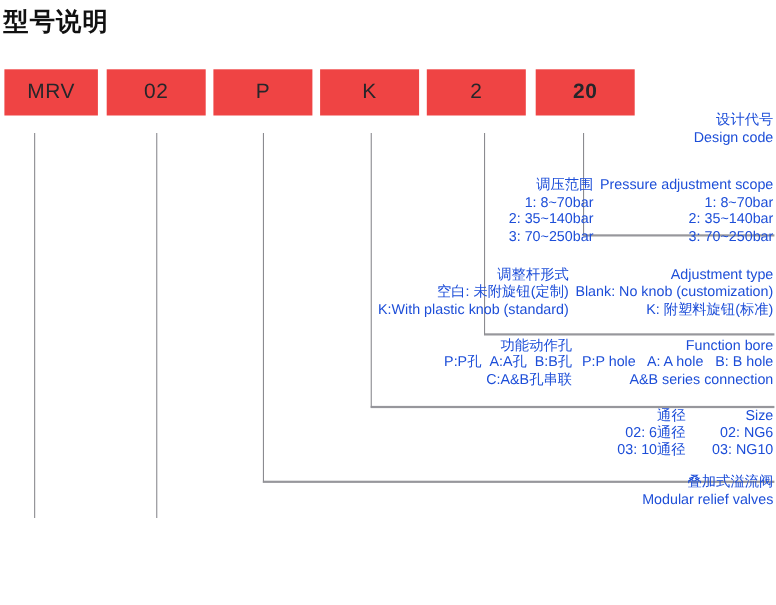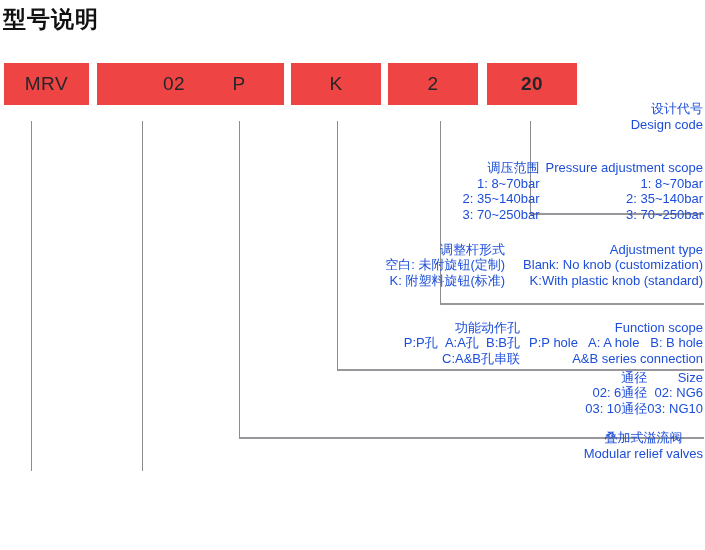--- a/index.html
+++ b/index.html
@@ -33,21 +33,21 @@
     height: 42px;
     background: #ef4444;
     display: flex;
     align-items: center;
     justify-content: center;
     font-size: 19px;
     color: #26262a;
     letter-spacing: 0.5px;
   }
   #box-0 { left: 4px;   width: 85px; }
-  #box-1 { left: 97px;  width: 90px; padding-left: 32px; }
+  #box-1 { left: 97px;  width: 90px; }
   #box-2 { left: 194px; width: 90px; }
   #box-3 { left: 291px; width: 90px; }
   #box-4 { left: 388px; width: 90px; }
   #box-5 { left: 487px; width: 90px; font-weight: bold; }
   
   .connector {
     position: absolute;
     border-left: 1px solid #8b8b90;
     border-bottom: 2px solid #97979c;
     top: 121px;
@@ -69,27 +69,27 @@
   }
   .section .cols {
     display: grid;
     grid-template-columns: auto auto;
     justify-items: end;
   }
   .section .cols span { white-space: pre; }
   #sec-design   { bottom: 339px; }
   #sec-pressure { bottom: 249px; }
   #sec-adjust   { bottom: 183px; }
-  #sec-function { bottom: 105px; }
+  #sec-function { bottom: 119px; }
   #sec-size     { bottom: 55px; }
-  #sec-product  { bottom: 10px; text-align: center; }
+  #sec-product  { bottom: 10px; }
   #sec-pressure .cols { column-gap: 6px; }
-  #sec-adjust   .cols { column-gap: 18px; }
+  #sec-adjust   .cols { column-gap: 6px; }
   #sec-function .cols { column-gap: 9px; }
-  #sec-size     .cols { column-gap: 0; }
+  #sec-size     .cols { column-gap: 24px; }
 </style>
 </head>
 <body>
 
 <div id="page">
 
   <div id="title">型号说明</div>
 
   <div class="mbox" id="box-0">MRV</div>
   <div class="mbox" id="box-1">02</div>
@@ -122,29 +122,29 @@
       <span>3: 70~250bar</span>
     </div>
   </div>
 
   <div class="section" id="sec-adjust">
     <div class="cols">
       <span>调整杆形式</span>
       <span>Adjustment type</span>
       <span>空白: 未附旋钮(定制)</span>
       <span>Blank: No knob (customization)</span>
+      <span>K:With plastic knob (standard)</span>
       <span>K: 附塑料旋钮(标准)</span>
-      <span>K:With plastic knob (standard)</span>
     </div>
   </div>
 
   <div class="section" id="sec-function">
     <div class="cols">
       <span>功能动作孔</span>
-      <span>Function scope</span>
+      <span>Function bore</span>
       <span>P:P孔  A:A孔  B:B孔</span>
       <span>P:P hole   A: A hole   B: B hole</span>
       <span>C:A&amp;B孔串联</span>
       <span>A&amp;B series connection</span>
     </div>
   </div>
 
   <div class="section" id="sec-size">
     <div class="cols">
       <span>通径</span>

